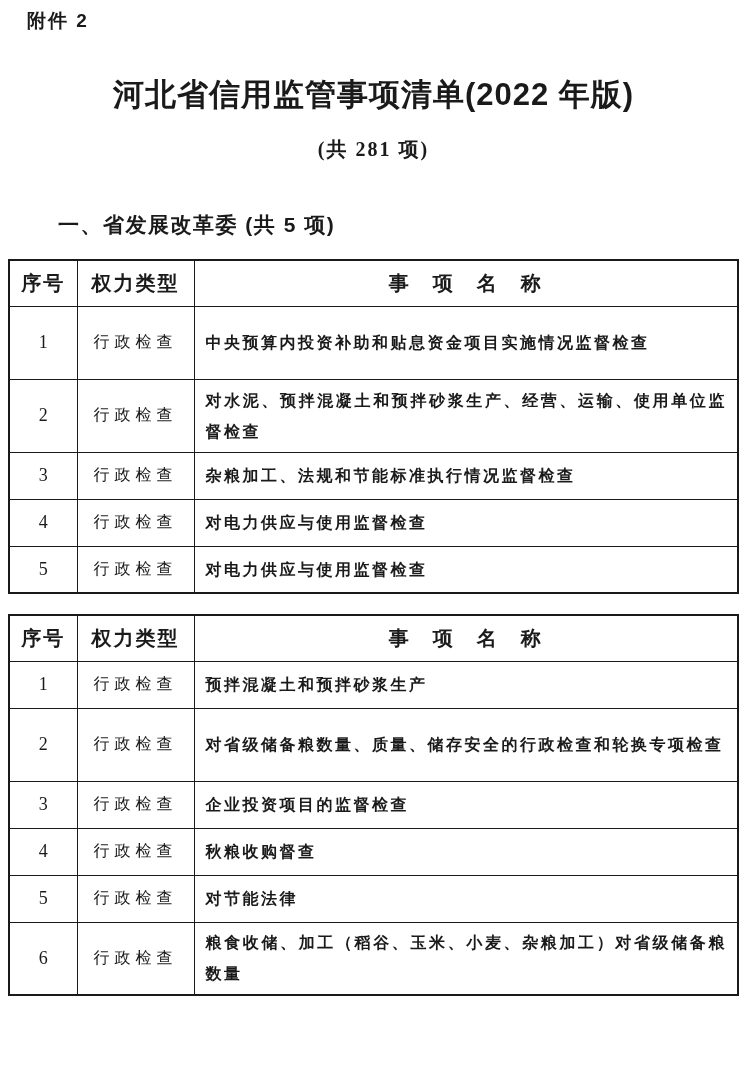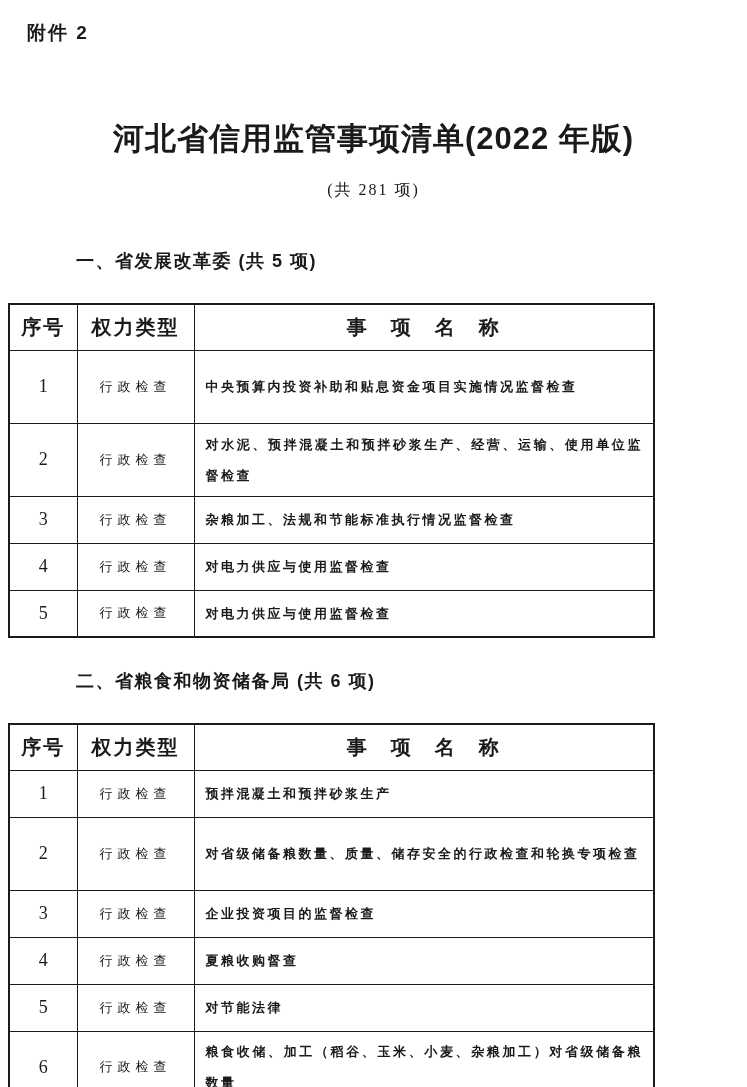--- a/index.html
+++ b/index.html
@@ -3,60 +3,61 @@
 <meta charset="utf-8">
 <style>
   * { margin: 0; padding: 0; box-sizing: border-box; }
   html, body {
     width: 747px; height: 1087px;
     background: #ffffff;
     color: #1a1a1a;
     font-family: "Liberation Serif", serif;
     overflow: hidden;
   }
-  .page { width: 747px; height: 1087px; padding-top: 20px; }
+  .page { width: 747px; height: 1087px; padding-top: 8px; }
 
   .attachment {
     margin-left: 27px;
     font-family: "Liberation Sans", sans-serif;
     font-weight: bold;
     font-size: 19px;
     letter-spacing: 2px;
   }
 
   .doc-title {
-    margin-top: 72px;
+    margin-top: 40px;
     text-align: center;
     font-family: "Liberation Sans", sans-serif;
     font-weight: bold;
     font-size: 31px;
     letter-spacing: 1px;
   }
 
   .doc-subtitle {
     margin-top: 20px;
     text-align: center;
-    font-size: 16px;
+    font-size: 20px;
     letter-spacing: 2px;
+    font-weight: bold;
   }
 
   .section-heading {
-    margin-left: 76px;
+    margin-left: 58px;
     font-family: "Liberation Sans", sans-serif;
     font-weight: bold;
-    font-size: 18px;
+    font-size: 21px;
     letter-spacing: 1.5px;
   }
   .section-heading.first { margin-top: 48px; }
   .section-heading.second { margin-top: 31px; }
 
   table.list {
     margin-left: 8px;
-    margin-top: 30px;
-    width: 647px;
+    margin-top: 20px;
+    width: 731px;
     border-collapse: collapse;
     table-layout: fixed;
     border-radius: 17px;
   }
   table.list, table.list td, table.list th {
     border: 1px solid #1a1a1a;
   }
   table.list { border-width: 2px; }
 
   col.c-no   { width: 68px; }
@@ -65,21 +66,21 @@
   th {
     font-family: "Liberation Sans", sans-serif;
     font-weight: bold;
     font-size: 20px;
     text-align: center;
     letter-spacing: 2px;
     height: 46px;
     vertical-align: middle;
   }
   td {
-    font-size: 13px;
+    font-size: 16px;
     vertical-align: middle;
   }
   td.no {
     text-align: center;
     font-size: 18px;
     height: 47px;
   }
   td.type {
     text-align: center;
     letter-spacing: 5px;
@@ -139,21 +140,20 @@
       <td class="name">对电力供应与使用监督检查</td>
     </tr>
     <tr>
       <td class="no">5</td>
       <td class="type">行政检查</td>
       <td class="name">对电力供应与使用监督检查</td>
     </tr>
   </tbody>
     </table>
 
-  <div class="section-heading second">二、省粮食和物资储备局 (共 6 项)</div>
 
   <table class="list">
     <colgroup>
         <col class="c-no">
         <col class="c-type">
         <col class="c-name">
       </colgroup>
     <tbody>
         <tr>
       <th>序号</th>
@@ -171,21 +171,21 @@
       <td class="name">对省级储备粮数量、质量、储存安全的行政检查和轮换专项检查</td>
     </tr>
     <tr>
       <td class="no">3</td>
       <td class="type">行政检查</td>
       <td class="name">企业投资项目的监督检查</td>
     </tr>
     <tr>
       <td class="no">4</td>
       <td class="type">行政检查</td>
-      <td class="name">夏粮收购督查</td>
+      <td class="name">秋粮收购督查</td>
     </tr>
     <tr>
       <td class="no">5</td>
       <td class="type">行政检查</td>
       <td class="name">对节能法律</td>
     </tr>
     <tr class="tall">
       <td class="no">6</td>
       <td class="type">行政检查</td>
       <td class="name">粮食收储、加工（稻谷、玉米、小麦、杂粮加工）对省级储备粮数量</td>

